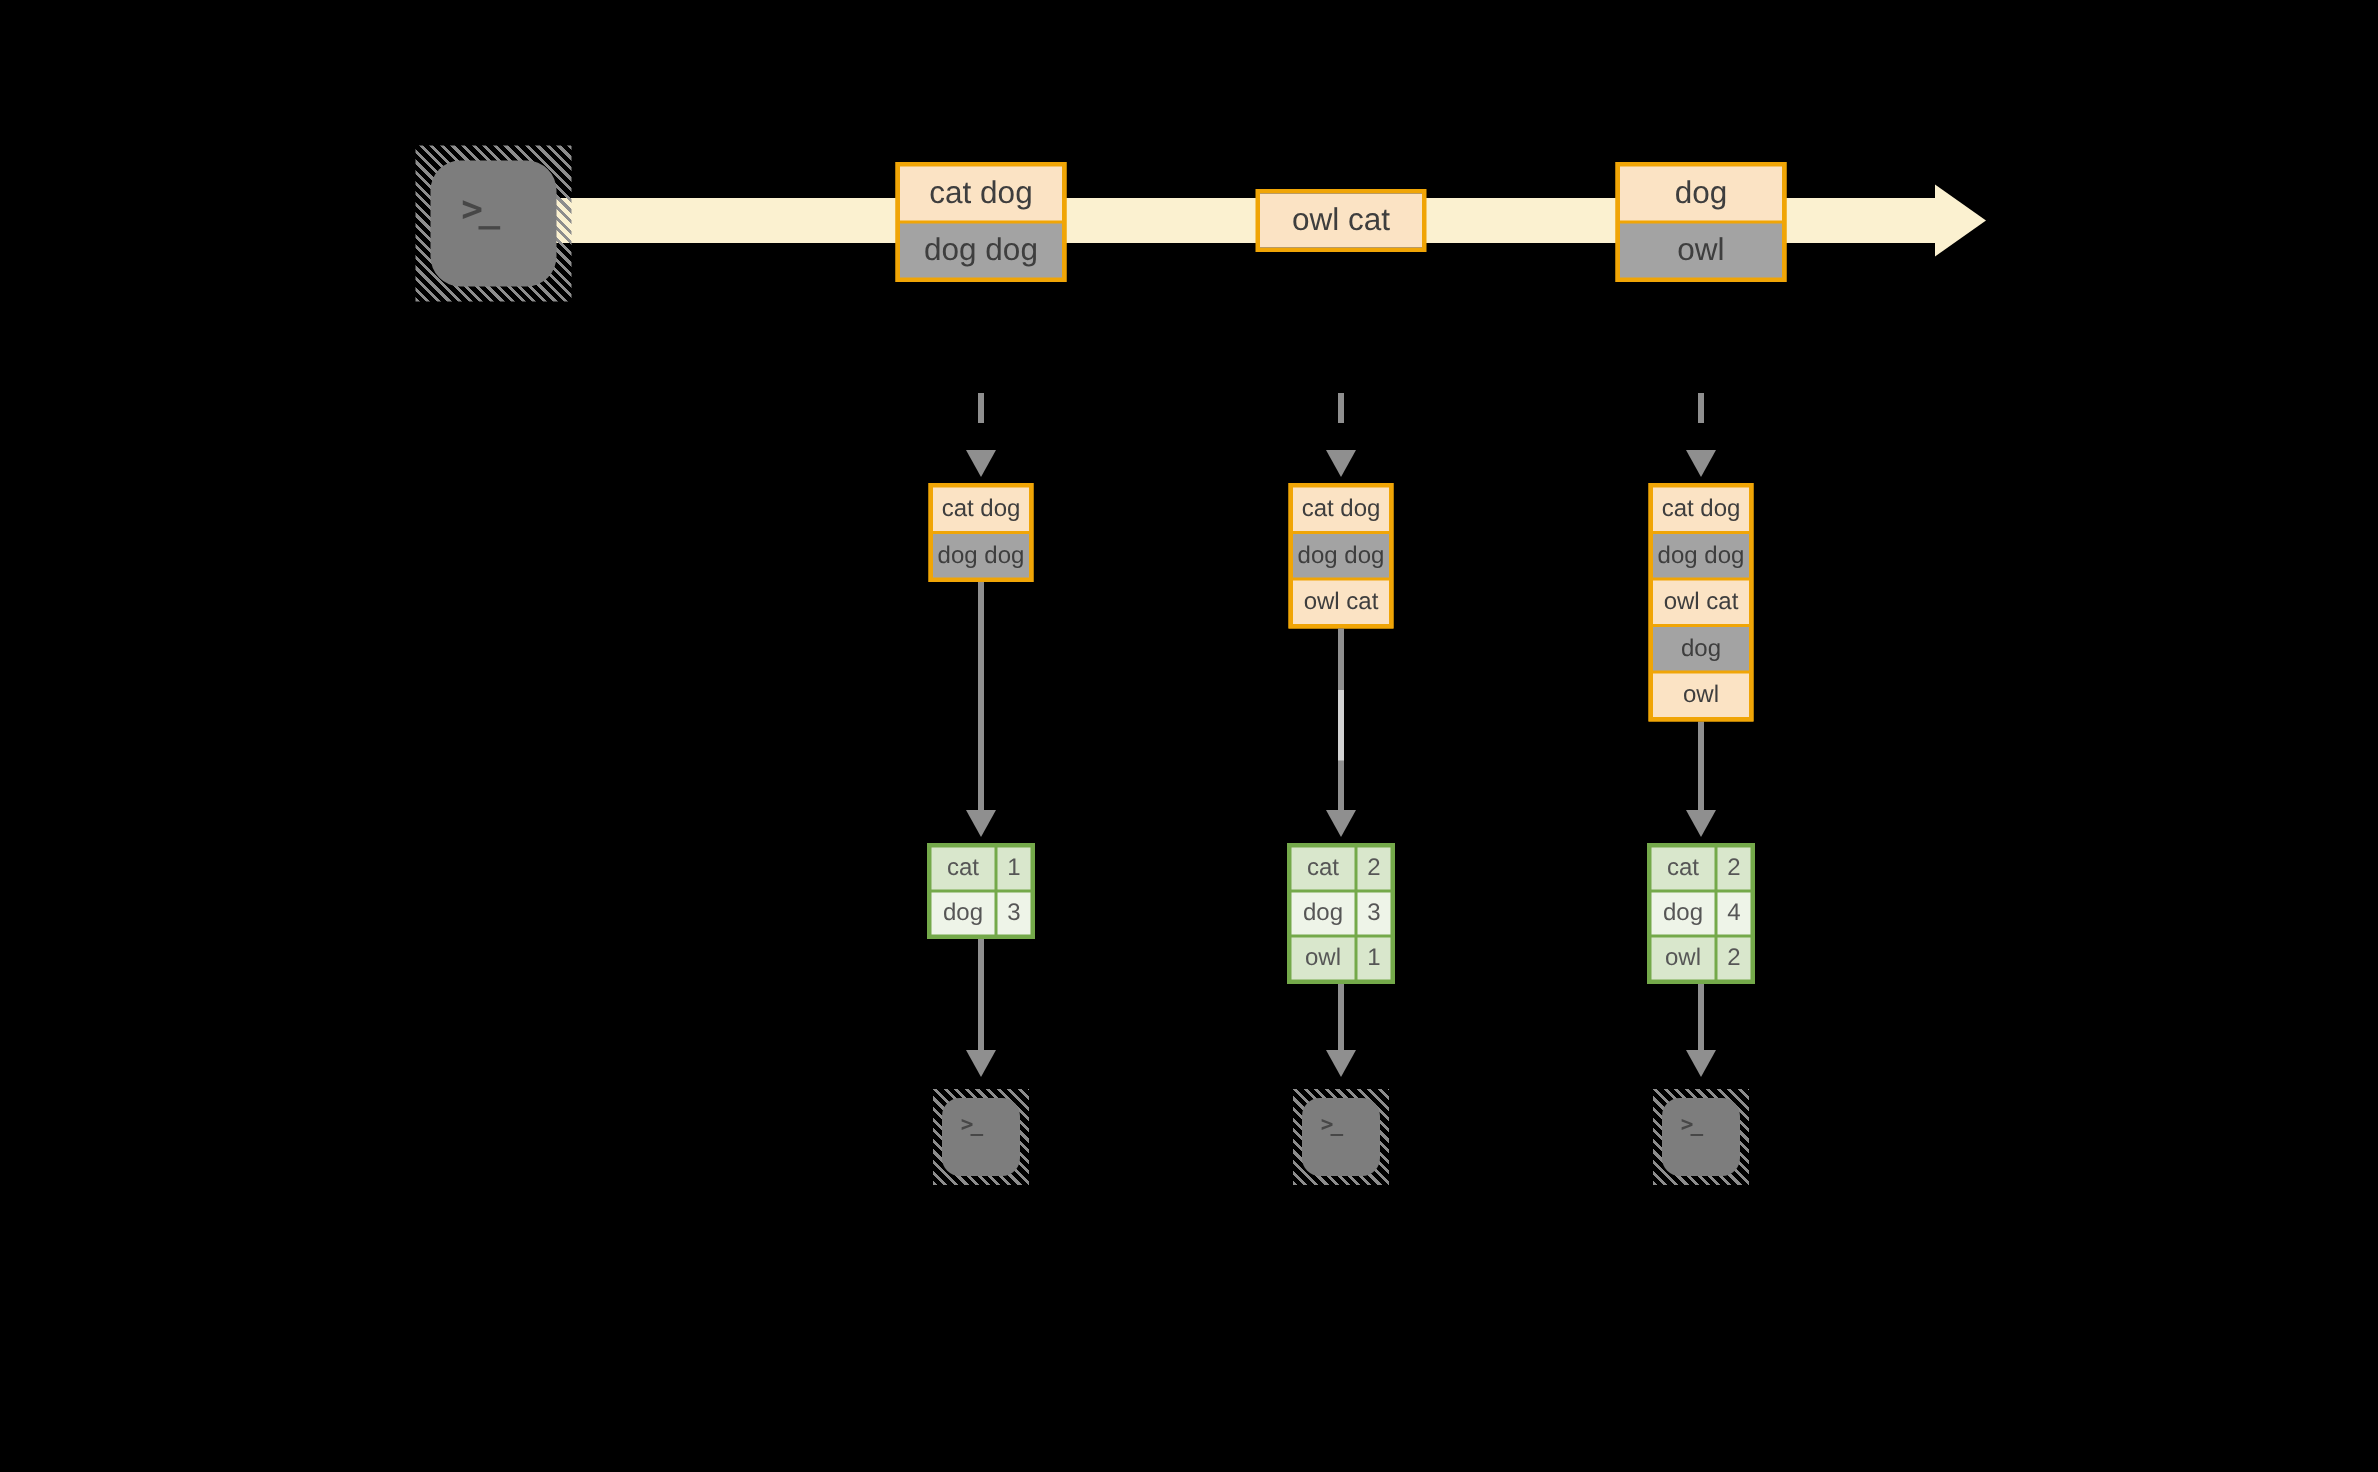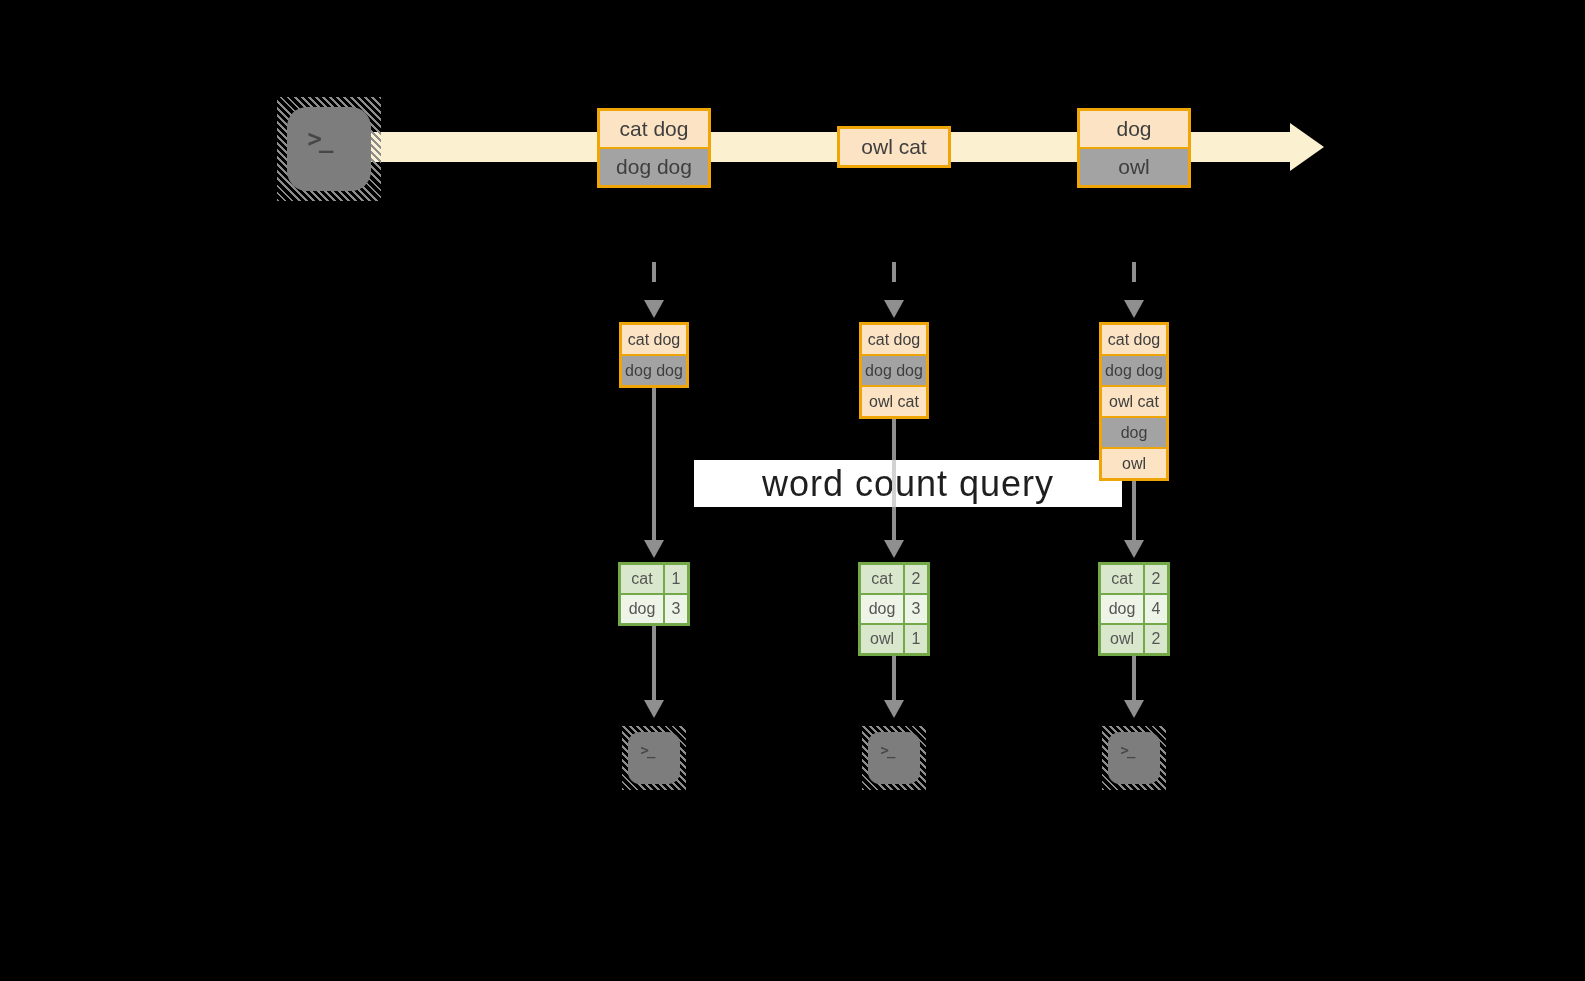--- a/index.html
+++ b/index.html
@@ -101,23 +101,20 @@
     <div class="cell state-cell peach">owl cat</div>
   </div>
   <div class="obox ztop" style="left:1099px;top:322px;">
     <div class="cell state-cell peach">cat dog</div>
     <div class="cell state-cell cream">dog dog</div>
     <div class="cell state-cell peach">owl cat</div>
     <div class="cell state-cell cream">dog</div>
     <div class="cell state-cell peach">owl</div>
   </div>
 
-  <div class="qband">
-    <span>word count query</span>
-  </div>
   <div class="qline"></div>
 
   <div class="vline" style="left:652px;top:388px;height:152px;"></div>
   <div class="ahead" style="left:644px;top:540px;"></div>
   <div class="vline" style="left:892px;top:419px;height:121px;"></div>
   <div class="ahead" style="left:884px;top:540px;"></div>
   <div class="vline" style="left:1132px;top:481px;height:59px;"></div>
   <div class="ahead" style="left:1124px;top:540px;"></div>
 
   <div class="gtable" style="left:618px;top:562px;">

